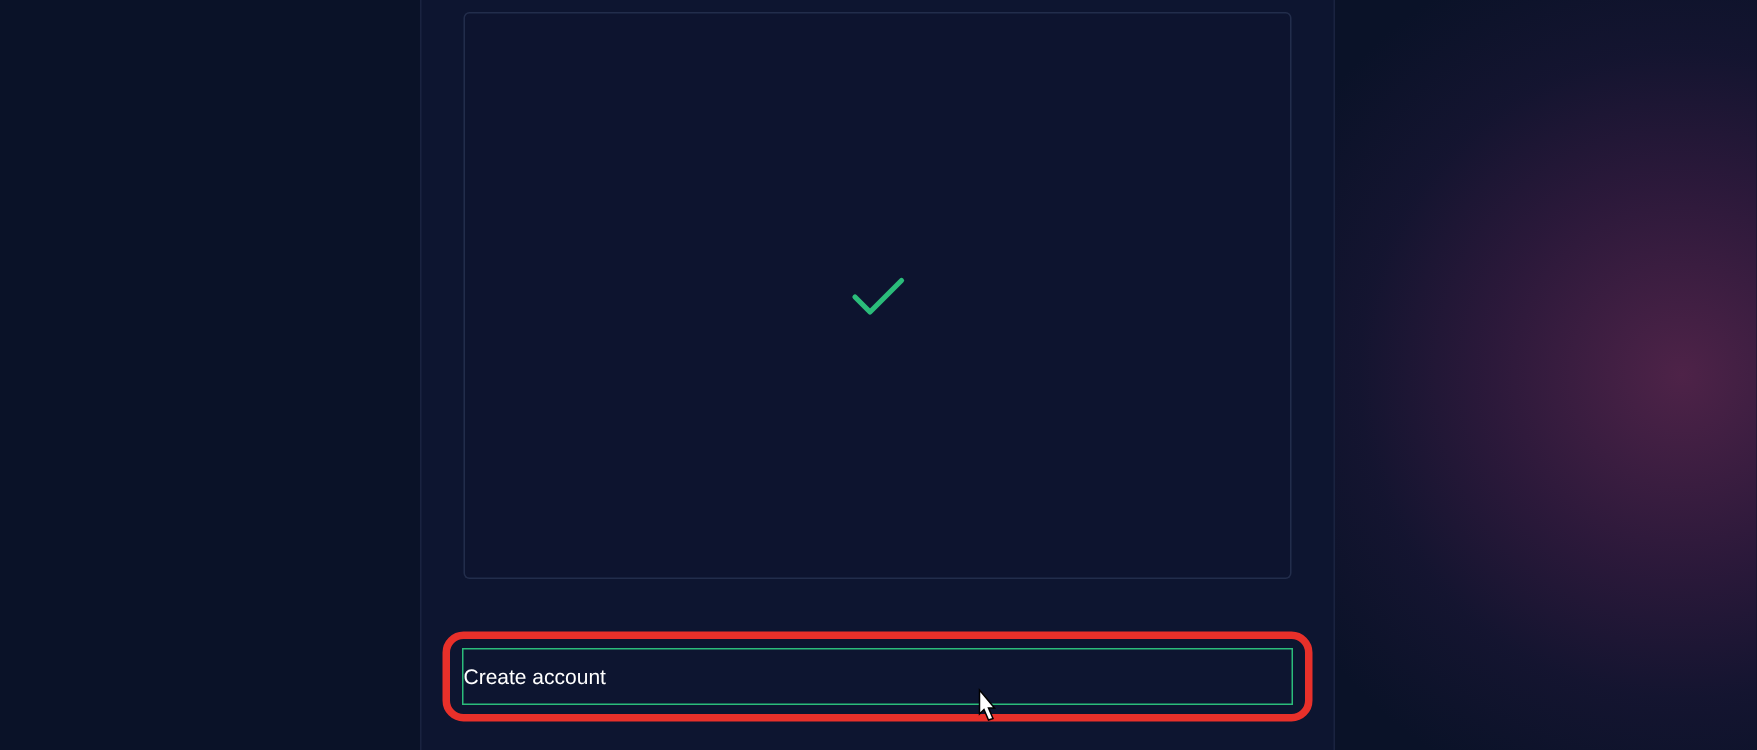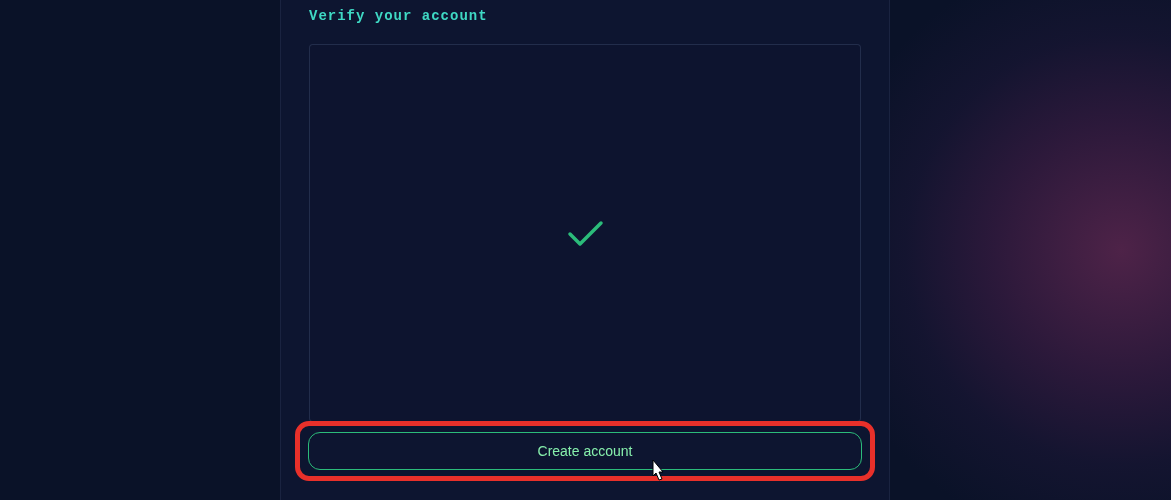--- a/index.html
+++ b/index.html
@@ -72,46 +72,45 @@
       display: flex;
       align-items: center;
       justify-content: center;
       padding: 6px 8px;
     }
     .create-btn {
       width: 100%;
       height: 38px;
       background: transparent;
       border: 1px solid #2bbc7a;
-      border-radius: 12px;
-      color: #86efac;
+      border-radius: 0;
+      color: #ffffff;
       font-size: 14px;
       font-family: -apple-system, BlinkMacSystemFont, 'Segoe UI', sans-serif;
       cursor: pointer;
       display: flex;
       align-items: center;
-      justify-content: center;
+      justify-content: flex-start;
     }
     .cursor {
       position: absolute;
       left: 646px;
       top: 458px;
       width: 22px;
       height: 26px;
       pointer-events: none;
       z-index: 100;
     }
   </style>
 </head>
 <body>
 
 <div class="bg-glow"></div>
 
 <div class="panel">
-  <div class="heading">Verify your account</div>
   <div class="verify-box">
     <span class="checkmark-icon">
       <svg viewBox="0 0 40 32" fill="none" stroke="#2bbc7a" stroke-width="3.5" stroke-linecap="round" stroke-linejoin="round">
         <path d="M5 17 L15 27 L36 6"></path>
       </svg>
     </span>
   </div>
 </div>
 
 <div class="highlight-box">

